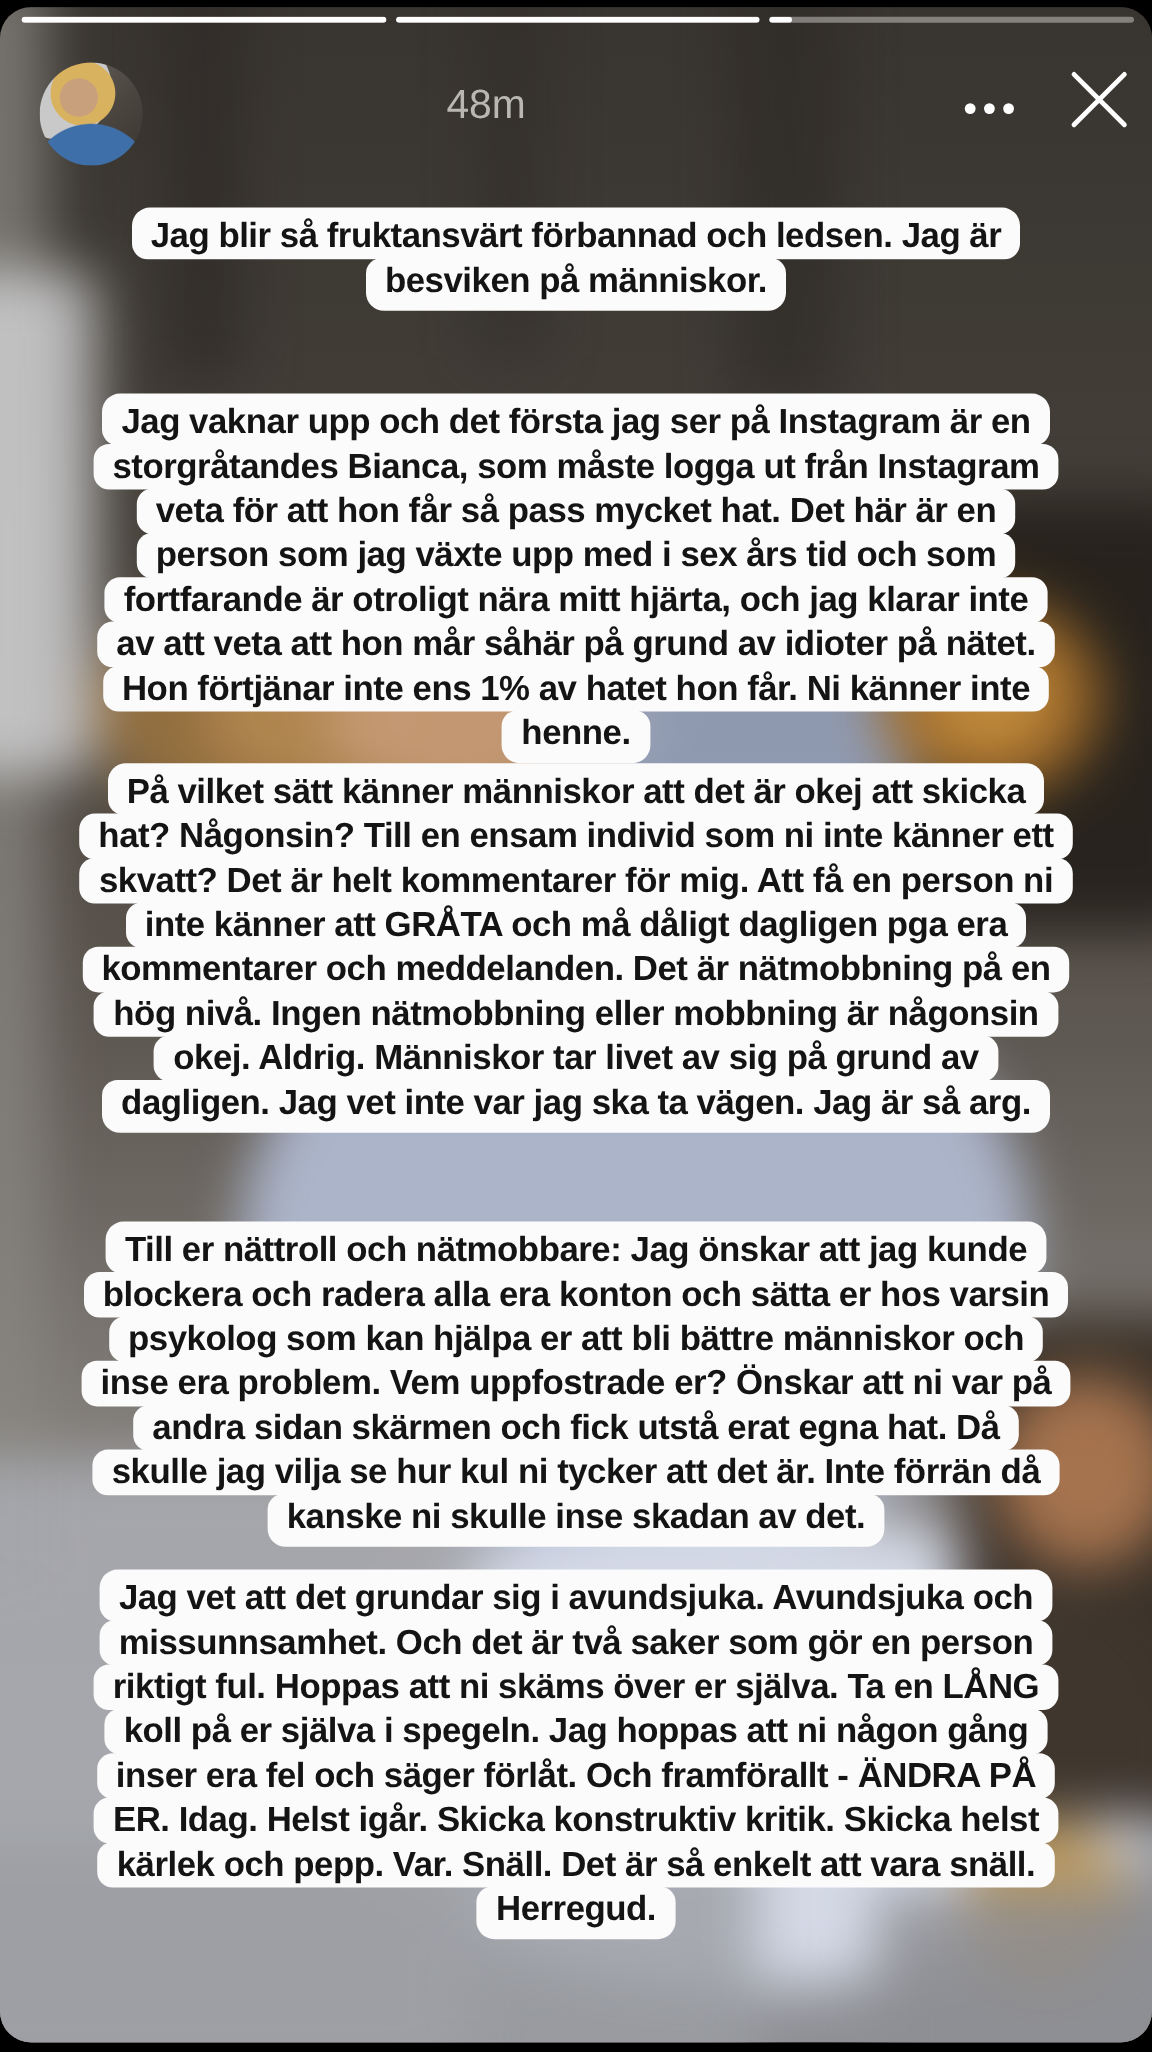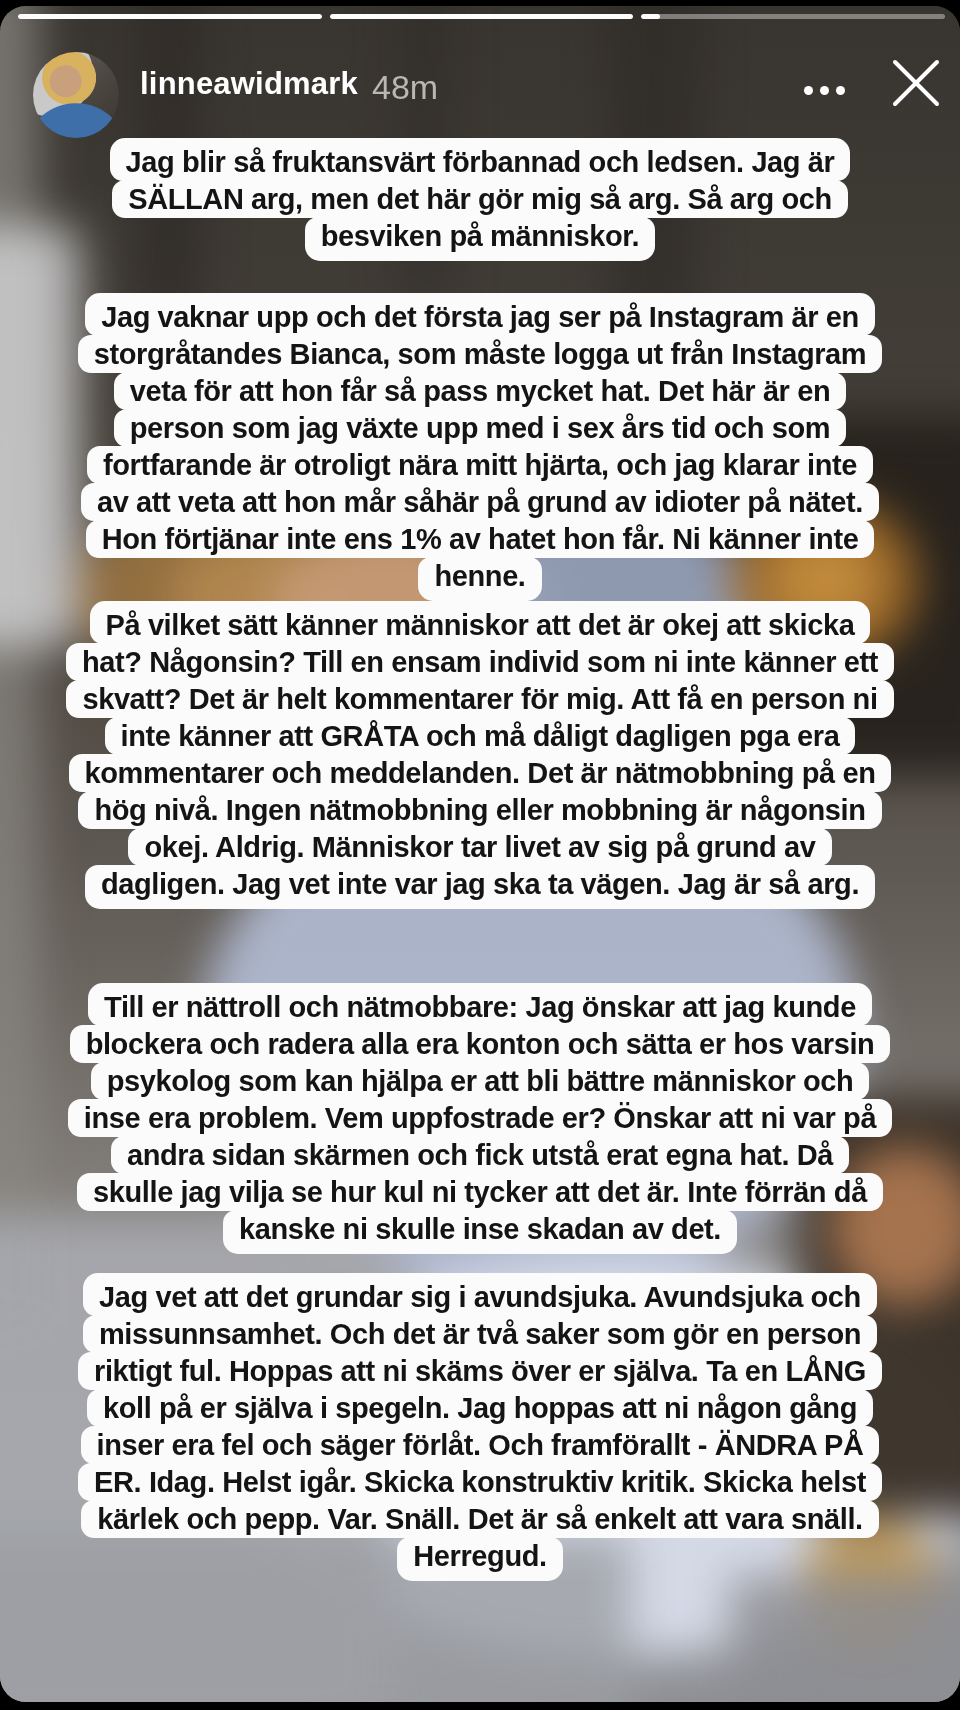--- a/index.html
+++ b/index.html
@@ -49,21 +49,21 @@
       linear-gradient(135deg,#6a665f 0%,#4a463f 60%,#39352f 100%);}
   .uname{position:absolute;left:140px;top:22px;color:#fff;font-size:31px;font-weight:700;letter-spacing:.2px;}
   .time{position:absolute;top:24px;color:#b9b7b4;font-size:34px;font-weight:400;}
   .more-btn{position:absolute;right:108px;top:26px;width:56px;height:40px;display:flex;
     align-items:center;justify-content:center;gap:7px;cursor:pointer;}
   .dot{width:9px;height:9px;border-radius:50%;background:#fff;}
   .close-btn{position:absolute;right:14px;top:4px;width:60px;height:70px;display:flex;
     align-items:center;justify-content:center;cursor:pointer;}
 
   
-  .tblock{position:absolute;left:0;right:0;display:flex;flex-direction:column;align-items:center;}
+  .tblock{position:absolute;left:0;right:0;display:flex;flex-direction:column;align-items:center;margin-top:35px;}
   .tline{background:#fbfbfb;color:#141414;font-weight:700;font-size:29px;line-height:38px;
     letter-spacing:-0.4px;padding:0 16px;border-radius:13px;white-space:nowrap;margin-top:-1px;
     text-align:center;}
   .tblock .tline:first-child{padding-top:5px;border-top-left-radius:15px;border-top-right-radius:15px;}
   .tblock .tline:last-child{padding-bottom:6px;border-bottom-left-radius:15px;border-bottom-right-radius:15px;}
   #block-0{top:133px;} #block-1{top:288px;} #block-2{top:596px;} #block-3{top:978px;} #block-4{top:1268px;}
 </style>
 </head>
 <body>
 
@@ -101,38 +101,36 @@
       <div class="seg">
         <div class="seg-fill" style="width: 100%;"></div>
         </div>
       <div class="seg">
         <div class="seg-fill" style="width: 6%;"></div>
         </div>
     </div>
 
     <div class="header">
       <div class="avatar"></div>
-      <div class="uname" id="uname">linneawidmark</div>
       <div class="time" id="time" style="left: 372px;">48m</div>
       <div class="more-btn">
         <span class="dot"></span>
         <span class="dot"></span>
         <span class="dot"></span>
       </div>
       <div class="close-btn">
         <svg width="52" height="52" viewBox="0 0 52 52">
           <line x1="5" y1="5" x2="47" y2="47" stroke="#ffffff" stroke-width="4" stroke-linecap="round"></line>
           <line x1="47" y1="5" x2="5" y2="47" stroke="#ffffff" stroke-width="4" stroke-linecap="round"></line>
         </svg>
       </div>
     </div>
 
     <div class="tblock" id="block-0">
         <div class="tline">Jag blir så fruktansvärt förbannad och ledsen. Jag är</div>
-        <div class="tline">SÄLLAN arg, men det här gör mig så arg. Så arg och</div>
         <div class="tline">besviken på människor.</div>
       </div>
     <div class="tblock" id="block-1">
         <div class="tline">Jag vaknar upp och det första jag ser på Instagram är en</div>
         <div class="tline">storgråtandes Bianca, som måste logga ut från Instagram</div>
         <div class="tline">veta för att hon får så pass mycket hat. Det här är en</div>
         <div class="tline">person som jag växte upp med i sex års tid och som</div>
         <div class="tline">fortfarande är otroligt nära mitt hjärta, och jag klarar inte</div>
         <div class="tline">av att veta att hon mår såhär på grund av idioter på nätet.</div>
         <div class="tline">Hon förtjänar inte ens 1% av hatet hon får. Ni känner inte</div>

